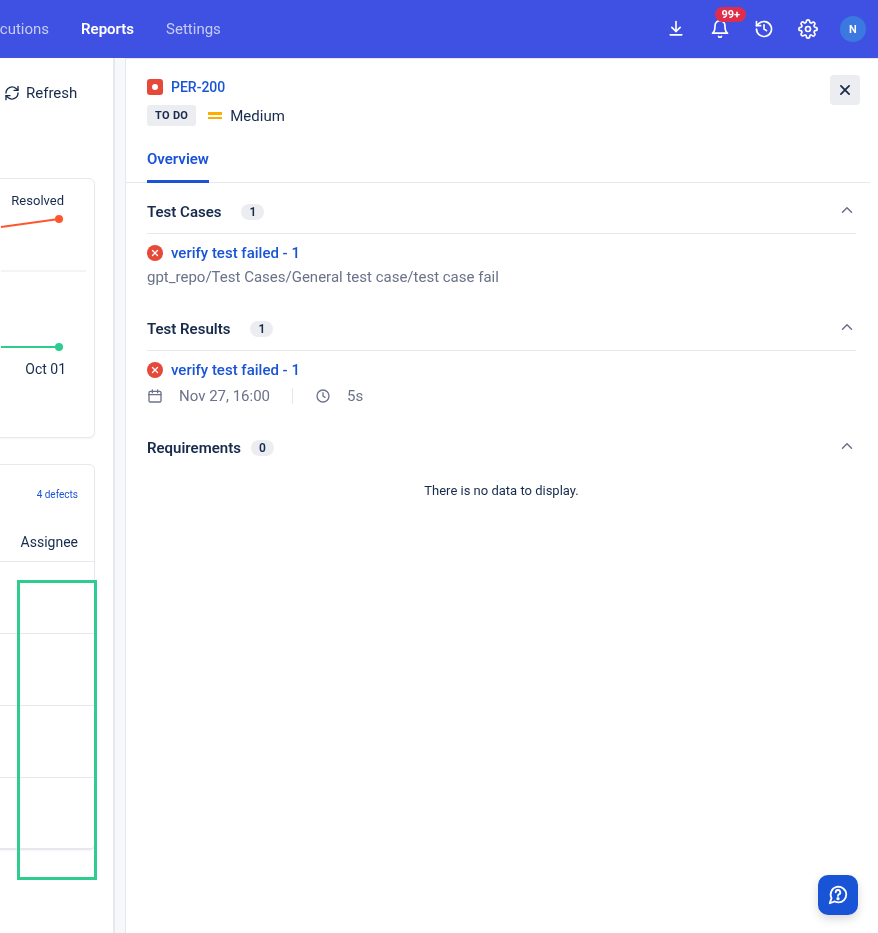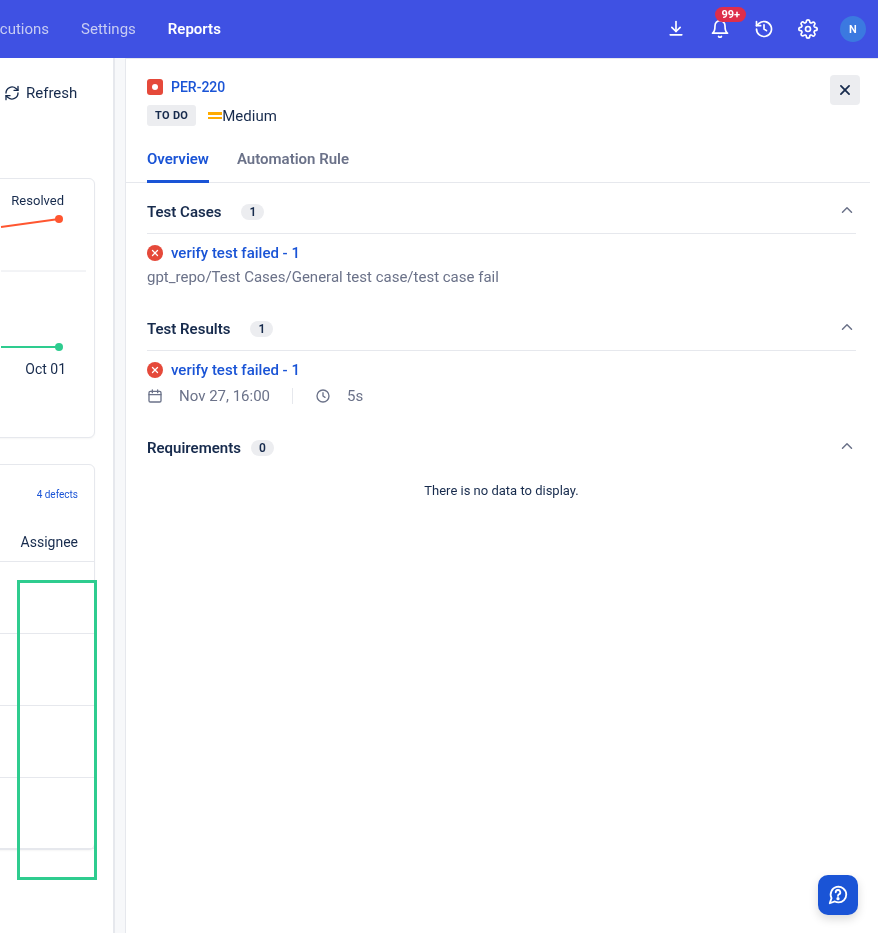--- a/index.html
+++ b/index.html
@@ -159,21 +159,21 @@
   }
   .ticket-id { color: #1a54d6; font-size: 14px; font-weight: 500; }
   .ticket-title { font-size: 16px; font-weight: 400; color: #172b4d; margin-top: 8px; }
   .meta-row { display: flex; align-items: center; gap: 12px; margin-top: 10px; }
   .status-chip {
     background: #ecedf0; color: #172b4d;
     font-size: 11px; font-weight: 700;
     padding: 4px 8px; border-radius: 3px;
     letter-spacing: 0.3px;
   }
-  .priority { display: flex; align-items: center; gap: 0; font-size: 15px; color: #172b4d; }
+  .priority { display: flex; align-items: center; gap: 8px; font-size: 15px; color: #172b4d; }
   .priority-icon { display: flex; flex-direction: column; gap: 2px; }
   .priority-icon span { width: 14px; height: 2.5px; background: #ffab00; display: block; }
 
   .close-btn {
     position: absolute; top: 16px; right: 18px;
     width: 30px; height: 30px;
     background: #ecedf0; border-radius: 4px;
     display: flex; align-items: center; justify-content: center;
     cursor: pointer; color: #172b4d;
   }
@@ -239,25 +239,25 @@
 </head>
 <body>
 
 <div class="viewport">
 
   <div class="topbar">
     <div class="topbar-left">
       <div class="nav-item">
           <span>Executions</span>
         </div>
+      <div class="nav-item active">
+          <span>Reports</span>
+        </div>
       <div class="nav-item">
           <span>Settings</span>
-        </div>
-      <div class="nav-item active">
-          <span>Reports</span>
         </div>
     </div>
     <div class="topbar-right">
       <div class="icon-btn">
         <svg viewBox="0 0 24 24" fill="none" stroke="currentColor" stroke-width="2" stroke-linecap="round" stroke-linejoin="round">
             <path d="M12 3v12"></path>
             <path d="m7 10 5 5 5-5"></path>
             <path d="M5 19h14"></path>
           </svg>
       </div>
@@ -341,21 +341,21 @@
     </div>
 
     <div class="gap-col"></div>
 
     <div class="detail-panel">
       <div class="panel-wrap" style="margin-top:0;">
 
         <div class="panel-header">
           <div class="ticket-row">
             <span class="ticket-icon"></span>
-            <span class="ticket-id">PER-220</span>
+            <span class="ticket-id">PER-200</span>
           </div>
           <div class="meta-row">
             <span class="status-chip">TO DO</span>
             <span class="priority">
               <span class="priority-icon">
                   <span></span>
                   <span></span>
                 </span>
               <span>Medium</span>
             </span>
@@ -364,21 +364,20 @@
           <div class="close-btn">
             <svg viewBox="0 0 24 24" fill="none" stroke="currentColor" stroke-width="3" stroke-linecap="round">
                 <line x1="5" y1="5" x2="19" y2="19"></line>
                 <line x1="19" y1="5" x2="5" y2="19"></line>
               </svg>
           </div>
         </div>
 
         <div class="tabs-bar">
           <div class="tab active">Overview</div>
-          <div class="tab">Automation Rule</div>
         </div>
 
         <div class="sections">
 
           <div class="section-head bordered">
             <span class="section-title">Test Cases</span>
             <span class="count-chip">1</span>
             <span class="section-chevron"><svg viewBox="0 0 24 24" fill="none" stroke="currentColor" stroke-width="2" stroke-linecap="round" stroke-linejoin="round">
                   <polyline points="18 15 12 9 6 15"></polyline>
                 </svg></span>

